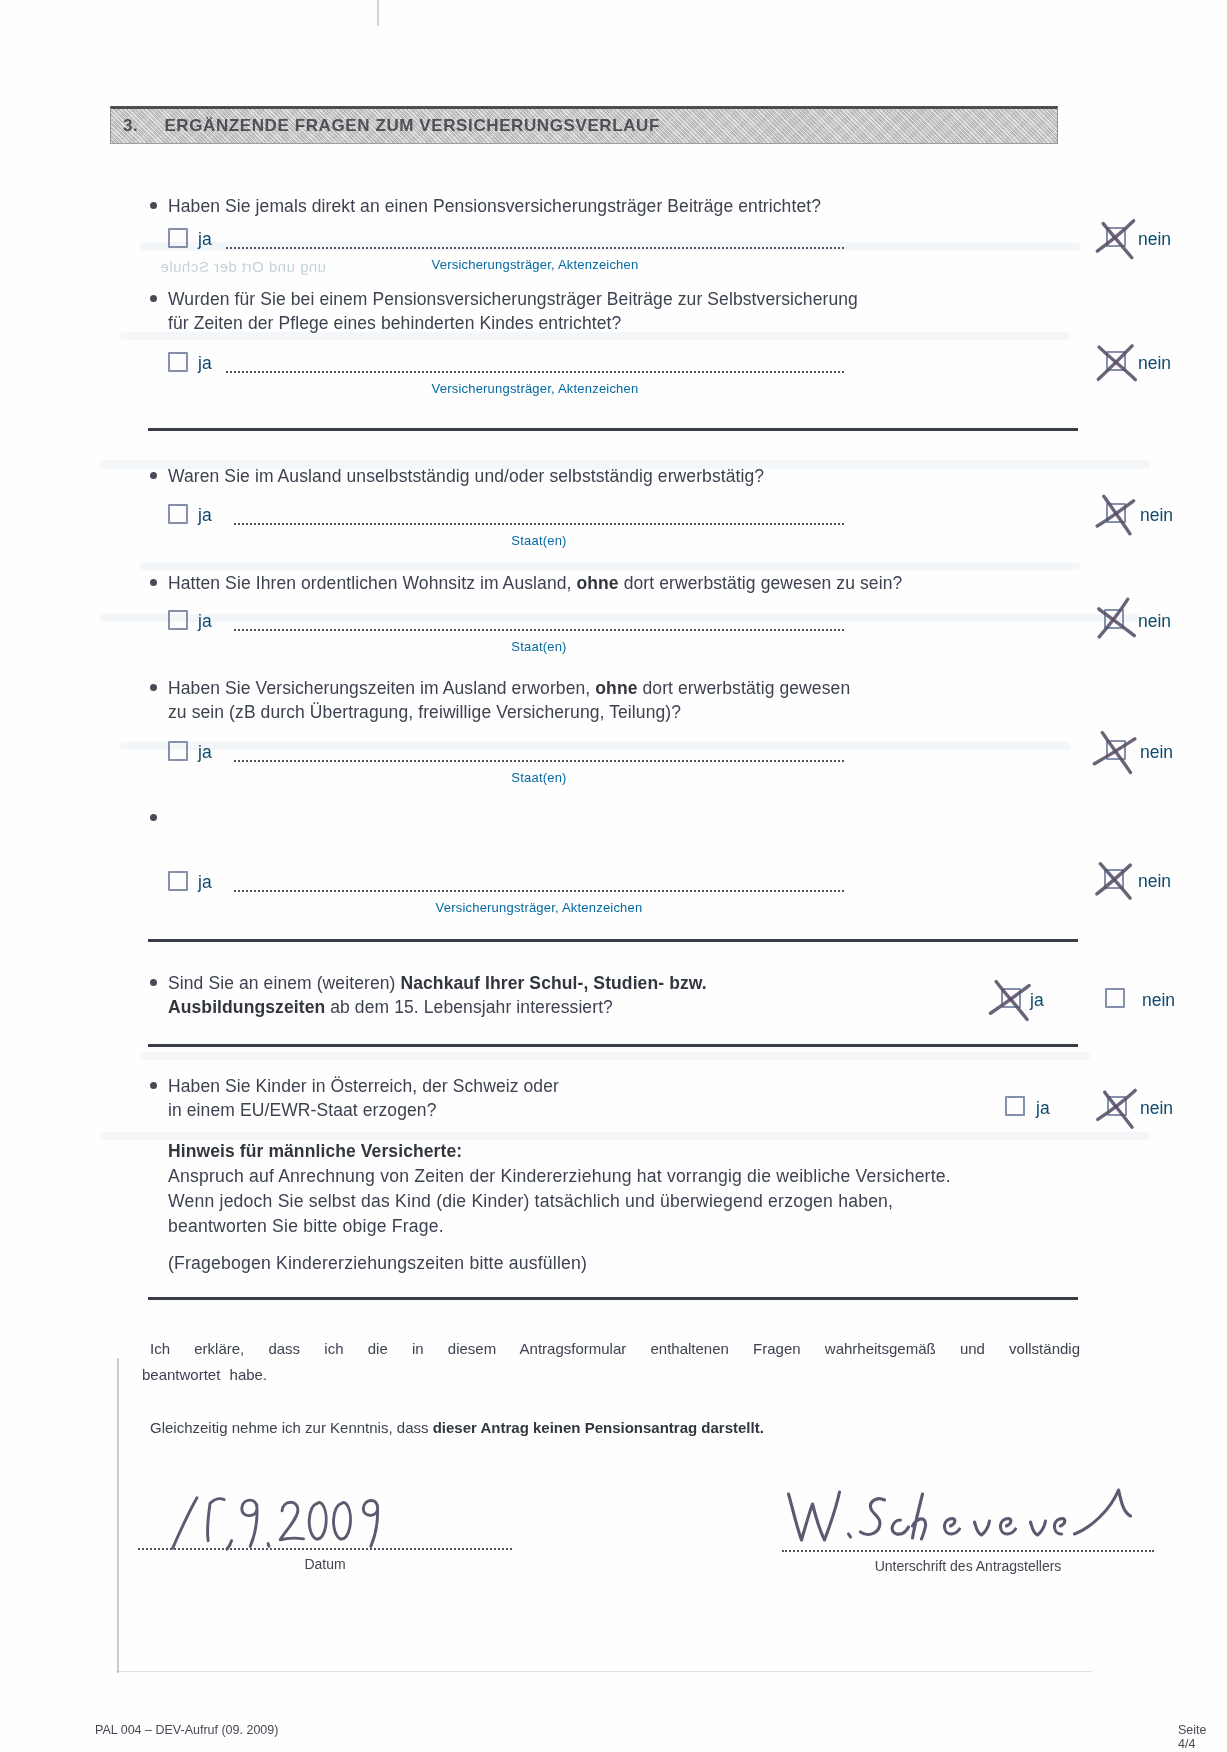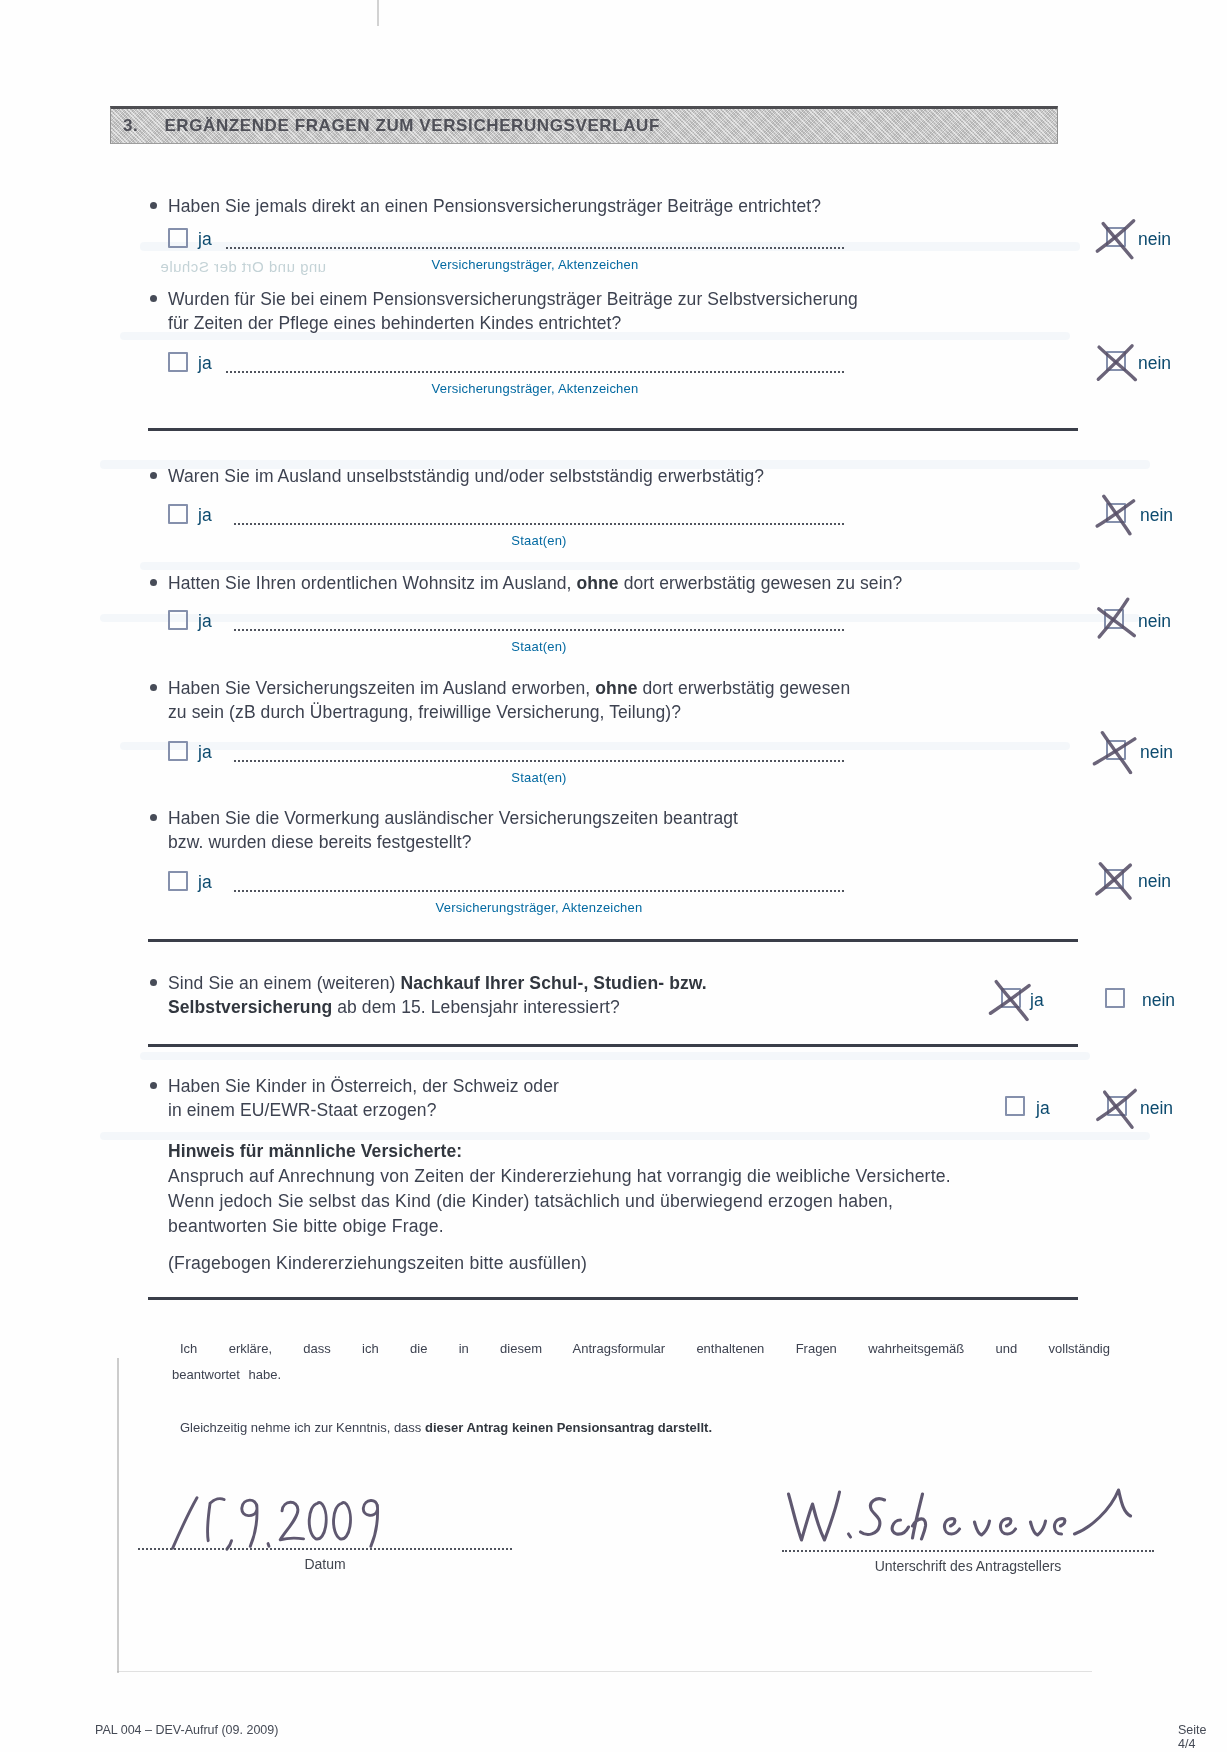--- a/index.html
+++ b/index.html
@@ -33,21 +33,21 @@
   .dotline{height:18px;border-bottom:2px dotted #50545e;}
   .caption{font-size:13px;color:#0369a1;text-align:center;letter-spacing:.2px;}
   .rule{width:930px;height:3px;background:#3a3e49;}
   
   .xmark{width:46px;height:46px;pointer-events:none;}
   .xmark svg path{stroke:#574f67;stroke-width:3.4;fill:none;stroke-linecap:round;opacity:.88;}
   .ink path{stroke:#514a64;stroke-width:3.1;fill:none;stroke-linecap:round;stroke-linejoin:round;opacity:.92;}
   .sigline{height:18px;border-bottom:2px dotted #50545e;}
   .siglabel{font-size:14px;color:#42464f;text-align:center;}
   
-  .decl{font-size:13px;line-height:25px;color:#3d4250;margin-left:30px;}
+  .decl{font-size:15px;line-height:25px;color:#3d4250;}
   .decl1{width:930px;text-align:justify;text-align-last:justify;}
   .decl2{word-spacing:5px;}
   .para{font-size:17.6px;line-height:25px;letter-spacing:.2px;}
   .footer{font-size:12.5px;color:#454a55;}
   
   .streak{background:rgba(175,200,222,.13);border-radius:4px;pointer-events:none;}
   .vline{width:2px;background:rgba(145,145,145,.45);}
   .hair{height:1px;background:rgba(160,160,160,.30);}
   .crease{width:2px;background:rgba(130,130,130,.35);}
   .bleed{
@@ -149,38 +149,37 @@
   <div class="abs cbox" style="left:1106px;top:740px;"></div>
   <div class="abs xmark" style="left:1093px;top:726px;transform:rotate(9deg);">
     <svg viewBox="0 0 46 46">
         <path d="M7,9 C16,19 31,33 41,44"></path>
         <path d="M40,10 C30,19 15,32 4,41"></path>
       </svg>
   </div>
   <div class="abs anslabel" style="left:1140px;top:742px;">nein</div>
 
   <div class="abs bullet" style="left:150px;top:814px;"></div>
-  <div class="abs qtext" style="left:168px;top:806px;"><span>Haben Sie die Vormerkung ausländischer Versicherungszeiten beantragt</span><br><span>bzw. wurden diese bereits festgestellt?</span></div>
   <div class="abs cbox" style="left:168px;top:871px;"></div>
   <div class="abs anslabel" style="left:198px;top:872px;">ja</div>
   <div class="abs dotline" style="left:234px;top:872px;width:610px;"></div>
   <div class="abs caption" style="left:234px;top:900px;width:610px;">Versicherungsträger, Aktenzeichen</div>
   <div class="abs cbox" style="left:1104px;top:869px;"></div>
   <div class="abs xmark" style="left:1091px;top:855px;transform:rotate(-3deg);">
     <svg viewBox="0 0 46 46">
         <path d="M10,8 C18,18 30,33 38,44"></path>
         <path d="M40,11 C29,20 14,32 5,38"></path>
       </svg>
   </div>
   <div class="abs anslabel" style="left:1138px;top:871px;">nein</div>
 
   <div class="abs rule" style="left:148px;top:939px;"></div>
 
   <div class="abs bullet" style="left:150px;top:979px;"></div>
-  <div class="abs qtext" style="left:168px;top:971px;"><span>Sind Sie an einem (weiteren) </span><span class="bold">Nachkauf Ihrer Schul-, Studien- bzw.</span><br><span class="bold">Selbstversicherung</span><span> ab dem 15. Lebensjahr interessiert?</span></div>
+  <div class="abs qtext" style="left:168px;top:971px;"><span>Sind Sie an einem (weiteren) </span><span class="bold">Nachkauf Ihrer Schul-, Studien- bzw.</span><br><span class="bold">Ausbildungszeiten</span><span> ab dem 15. Lebensjahr interessiert?</span></div>
   <div class="abs cbox" style="left:1001px;top:988px;"></div>
   <div class="abs xmark" style="left:988px;top:974px;transform:rotate(5deg);">
     <svg viewBox="0 0 46 46">
         <path d="M7,9 C16,19 31,33 41,44"></path>
         <path d="M40,10 C30,19 15,32 4,41"></path>
       </svg>
   </div>
   <div class="abs anslabel" style="left:1030px;top:990px;">ja</div>
   <div class="abs cbox" style="left:1105px;top:988px;"></div>
   <div class="abs anslabel" style="left:1142px;top:990px;">nein</div>

